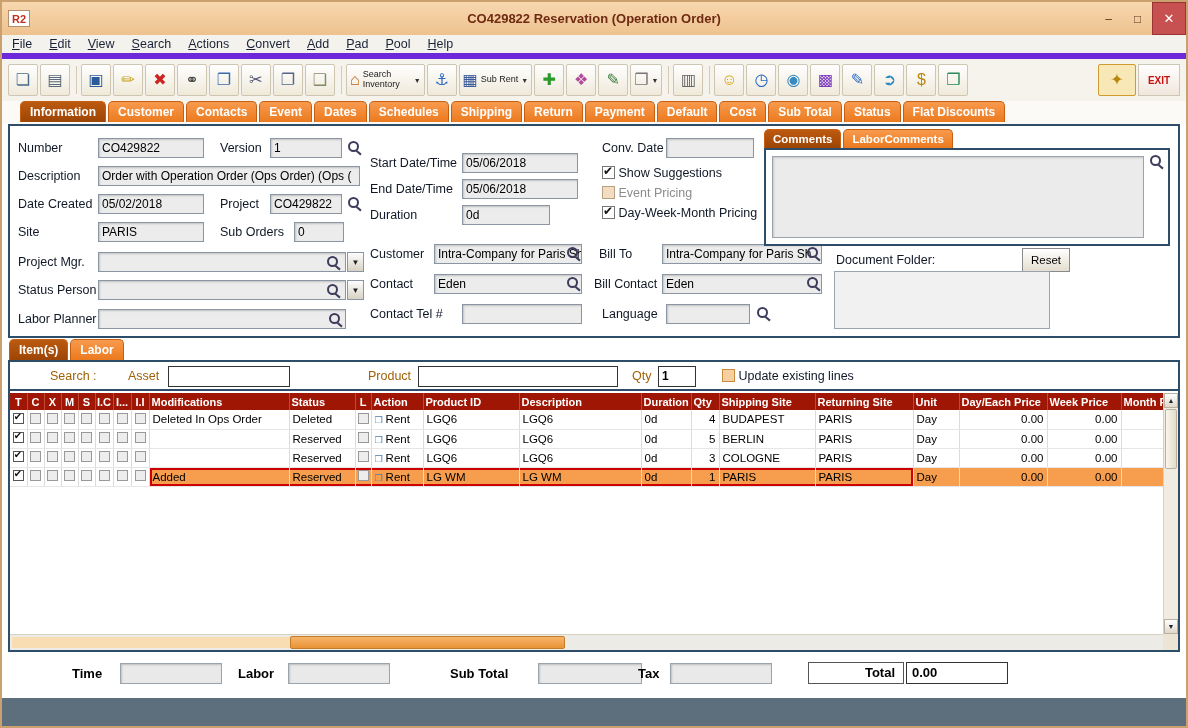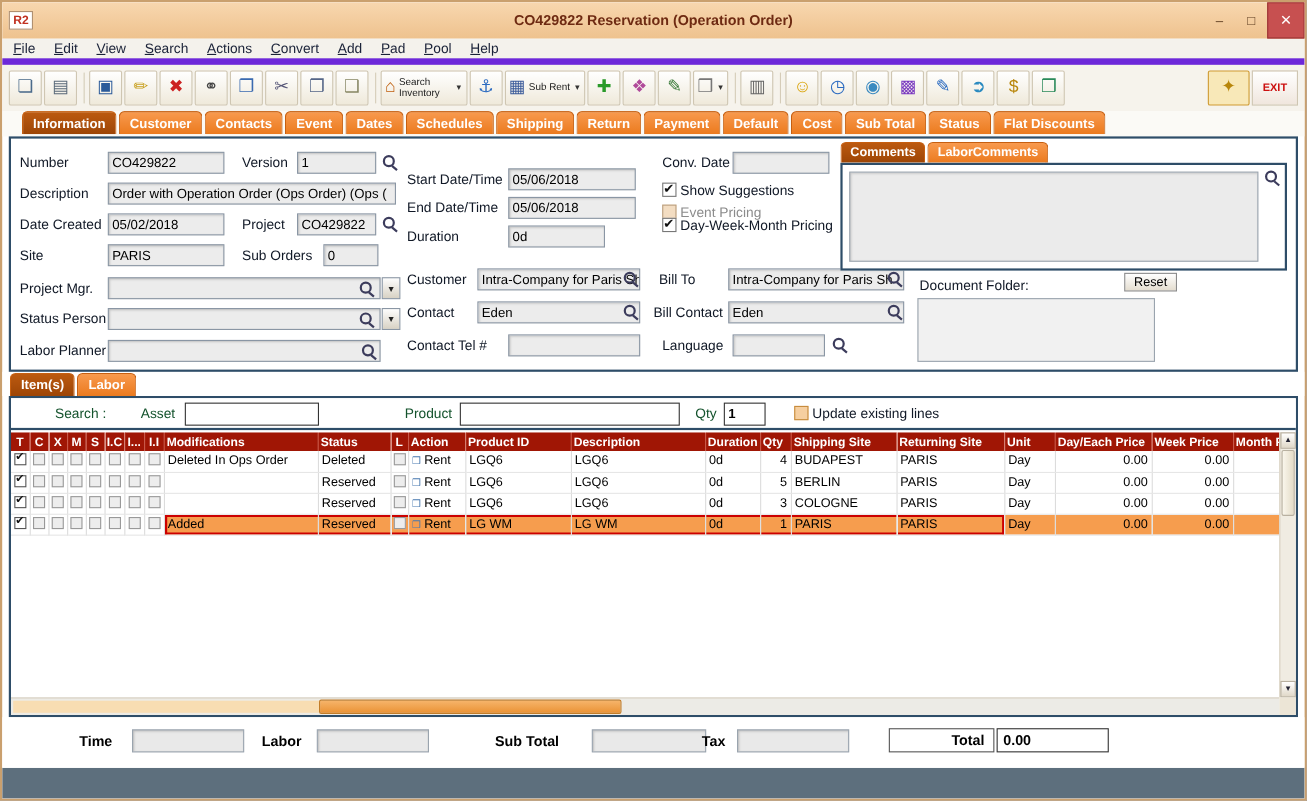--- a/index.html
+++ b/index.html
@@ -45,26 +45,26 @@
 .cb.checked::after{content:"✔";position:absolute;left:0;top:-3px;font-size:12px;color:#111}
 .cb.disabled{background:#f3ddc2;border-color:#bba080}
 .cb.orange{background:#f6cfa0;border-color:#c78c3e}
 .cbrow{position:absolute;font-size:12.5px;color:#101826;white-space:nowrap}
 .cbrow.dis{color:#8c8c8c}
 .minitabs{position:absolute;display:flex}
 .mtab{height:19px;line-height:18px;padding:0 8px;margin-right:2px;border-radius:5px 5px 0 0;background:linear-gradient(#f89a4e,#eb7a1e);border:1px solid #c65f10;border-bottom:none;color:#fff;font-size:11.5px;font-weight:bold;cursor:pointer}
 .mtab.selected{background:linear-gradient(#bc5a10,#9d4506)}
 .comments-box{position:absolute;border:2px solid #2e4d68;background:#fff}
 .comments-inner{position:absolute;left:6px;top:6px;right:24px;bottom:6px;background:#ebebeb;border:1px solid #9aa4ae;box-shadow:inset 1px 1px 2px rgba(0,0,0,.15)}
-.reset-btn{position:absolute;height:17px;padding:0 8px;background:linear-gradient(#fff,#e4ddcf);border:1px solid #8a8a8a;font-size:11.5px;cursor:pointer;font-family:inherit}
+.reset-btn{position:absolute;height:24px;padding:0 8px;background:linear-gradient(#fff,#e4ddcf);border:1px solid #8a8a8a;font-size:11.5px;cursor:pointer;font-family:inherit}
 .docfolder{position:absolute;background:#f1f1f1;border:1px solid #9aa4ae}
 .itemtabs{height:22px;display:flex;align-items:flex-end;padding-left:7px;background:#fff;flex:0 0 auto}
 .items-panel{height:292px}
 .search-row{position:absolute;left:0;top:0;right:0;height:29px;border-bottom:2px solid #2e4d68;background:#fff}
-.srch-lbl{position:absolute;top:7px;font-size:12.5px;color:#14532d;white-space:nowrap}
+.srch-lbl{position:absolute;top:7px;font-size:12.5px;color:#a16207;white-space:nowrap}
 .srch-fld{position:absolute;top:4px;height:21px;background:#fff;border:1.5px solid #333;font-size:12px;padding:2px 3px}
 .grid-wrap{position:absolute;left:0;top:31px;right:15px;bottom:16px;overflow:hidden;background:#fff}
 table.grid{border-collapse:collapse;table-layout:fixed;width:1171px}
 table.grid th{background:#a01605;color:#fff;font-size:11px;font-weight:bold;height:17px;border-right:1px solid #c24836;padding:0 2px;text-align:left;white-space:nowrap;overflow:hidden}
 table.grid th.c-center{text-align:center;padding:0}
 table.grid td{height:19px;font-size:11.5px;color:#000;border-right:1px solid #dcdcdc;border-bottom:1px solid #e6e6e6;padding:0 3px;white-space:nowrap;overflow:hidden;background:#fff}
 table.grid td.c-center{text-align:center;padding:0}
 table.grid td.hl-bg{background:#f69d4e}
 td.rb-mid{box-shadow:inset 0 2px 0 #cc0000,inset 0 -2px 0 #cc0000}
 td.rb-first{box-shadow:inset 2px 0 0 #cc0000,inset 0 2px 0 #cc0000,inset 0 -2px 0 #cc0000}
@@ -272,21 +272,21 @@
     <span class="lbl" style="left:360px;top:56px">End Date/Time</span>
     <div class="fld" style="left:452px;top:53px;width:116px">05/06/2018</div>
     <span class="lbl" style="left:360px;top:82px">Duration</span>
     <div class="fld" style="left:452px;top:79px;width:88px">0d</div>
 
     <span class="lbl" style="left:592px;top:15px">Conv. Date</span>
     <div class="fld" style="left:656px;top:12px;width:88px"></div>
 
     <span class="cbrow" style="left:592px;top:40px"><span class="cb checked"></span> <span>Show Suggestions</span></span>
     <span class="cbrow dis" style="left:592px;top:60px"><span class="cb disabled"></span> <span>Event Pricing</span></span>
-    <span class="cbrow" style="left:592px;top:72px"><span class="cb checked"></span> <span>Day-Week-Month Pricing</span></span>
+    <span class="cbrow" style="left:592px;top:80px"><span class="cb checked"></span> <span>Day-Week-Month Pricing</span></span>
 
     <span class="lbl" style="left:360px;top:121px">Customer</span>
     <div class="fld" style="left:424px;top:118px;width:148px">Intra-Company for Paris Sho</div>
     <span class="mag" style="left:556px;top:120px"></span>
     <span class="lbl" style="left:589px;top:121px">Bill To</span>
     <div class="fld" style="left:652px;top:118px;width:160px">Intra-Company for Paris Sh</div>
     <span class="mag" style="left:796px;top:120px"></span>
 
     <span class="lbl" style="left:360px;top:151px">Contact</span>
     <div class="fld" style="left:424px;top:148px;width:148px">Eden</div>

